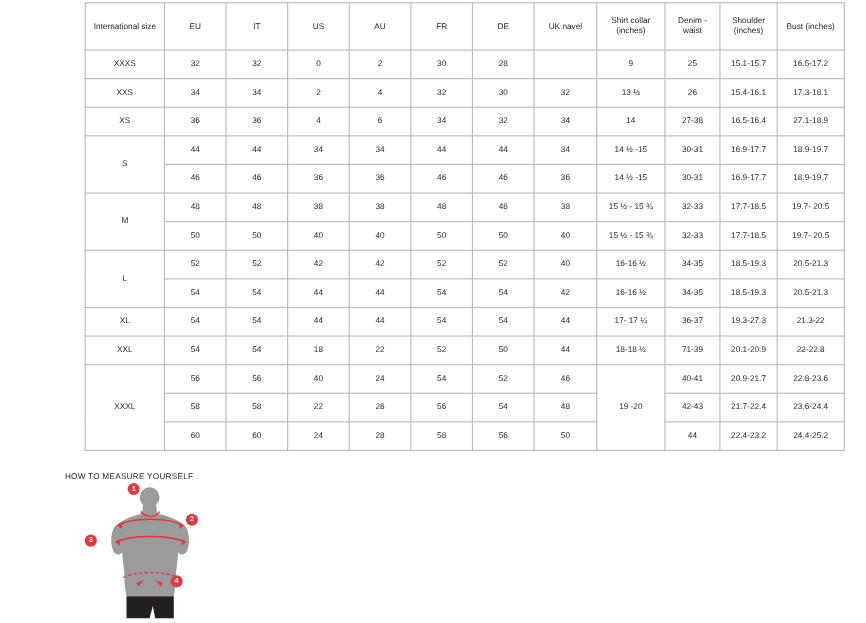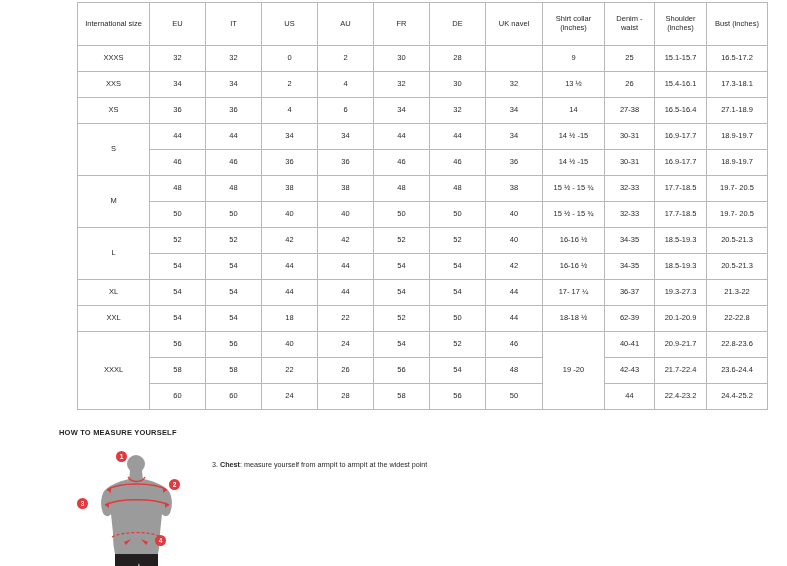--- a/index.html
+++ b/index.html
@@ -72,24 +72,24 @@
 
   
   .measure-section {
     position: absolute;
     left: 59px;
     top: 428px;
     width: 680px;
   }
   .measure-title {
     font-size: 7.5px;
-    font-weight: bold;
+    font-weight: normal;
     letter-spacing: 0.2px;
     color: #231f20;
-    margin-bottom: 12px;
+    margin-bottom: 0;
   }
   .measure-body {
     position: relative;
     display: flex;
     align-items: flex-start;
   }
   .figure-box {
     position: relative;
     width: 110px;
     height: 120px;
@@ -300,21 +300,21 @@
           <tr>
             <td class="size-label">XXL</td>
             <td>54</td>
             <td>54</td>
             <td>18</td>
             <td>22</td>
             <td>52</td>
             <td>50</td>
             <td>44</td>
             <td>18-18 ½</td>
-            <td>62-39</td>
+            <td>71-39</td>
             <td>20.1-20.9</td>
             <td>22-22.8</td>
           </tr>
           <tr>
             <td class="size-label" rowspan="3">XXXL</td>
             <td>56</td>
             <td>56</td>
             <td>40</td>
             <td>24</td>
             <td>54</td>
@@ -387,22 +387,18 @@
           <polygon points="40,89 47,86 42,92" fill="#e03a3e"></polygon>
           <polygon points="64,89 57,86 62,92" fill="#e03a3e"></polygon>
         </svg>
         <span class="bullet-num" style="left:32px; top:-2px;">1</span>
         <span class="bullet-num" style="left:85px; top:26px;">2</span>
         <span class="bullet-num" style="left:-7px; top:45px;">3</span>
         <span class="bullet-num" style="left:71px; top:82px;">4</span>
       </div>
 
       <div class="steps">
-        <div class="step">
-          <span>3</span>.
-          <b>Chest</b><span>: measure yourself from armpit to armpit at the widest point</span>
-        </div>
       </div>
 
     </div>
   </div>
 
 </div>
 
 </body></html>

